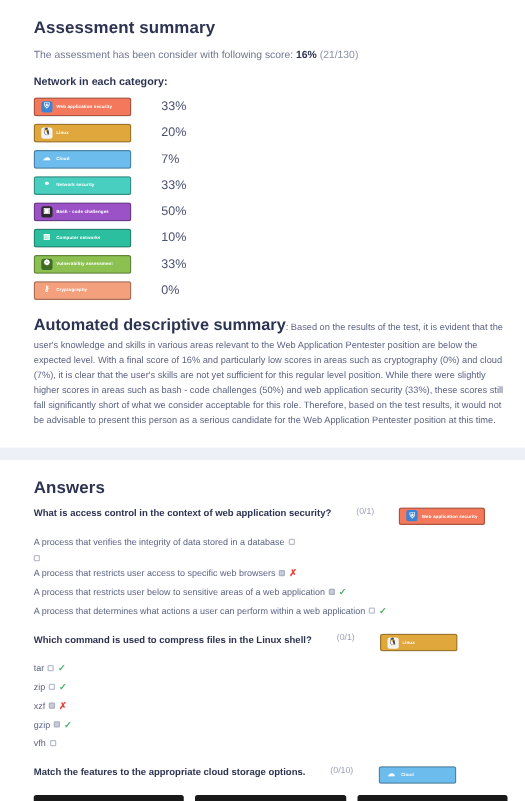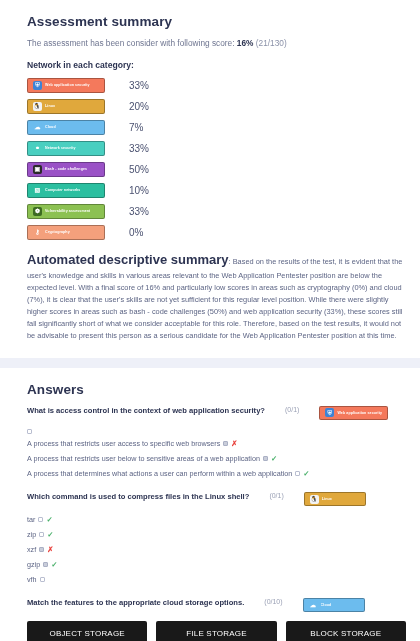--- a/index.html
+++ b/index.html
@@ -243,20 +243,24 @@
       <div class="q-block">
         <div class="q-head">
           <span class="q-text">What is access control in the context of web application security?</span>
           <span class="q-score">(0/1)</span>
           <span class="badge" style="background: rgb(244, 121, 92);">
             <span class="bicon" style="background: rgb(60, 131, 214);">⛨</span>
             <span class="btext">Web application security</span>
           </span>
         </div>
         <div class="opt">
+          <span>A process that verifies the integrity of data stored in a database</span>
+          <span class="chk"></span>
+        </div>
+        <div class="opt">
           <span class="chk"></span>
         </div>
         <div class="opt">
           <span>A process that restricts user access to specific web browsers</span>
           <span class="chk filled"></span>
           <span class="mark no">✗</span>
         </div>
         <div class="opt">
           <span>A process that restricts user below to sensitive areas of a web application</span>
           <span class="chk filled"></span>

